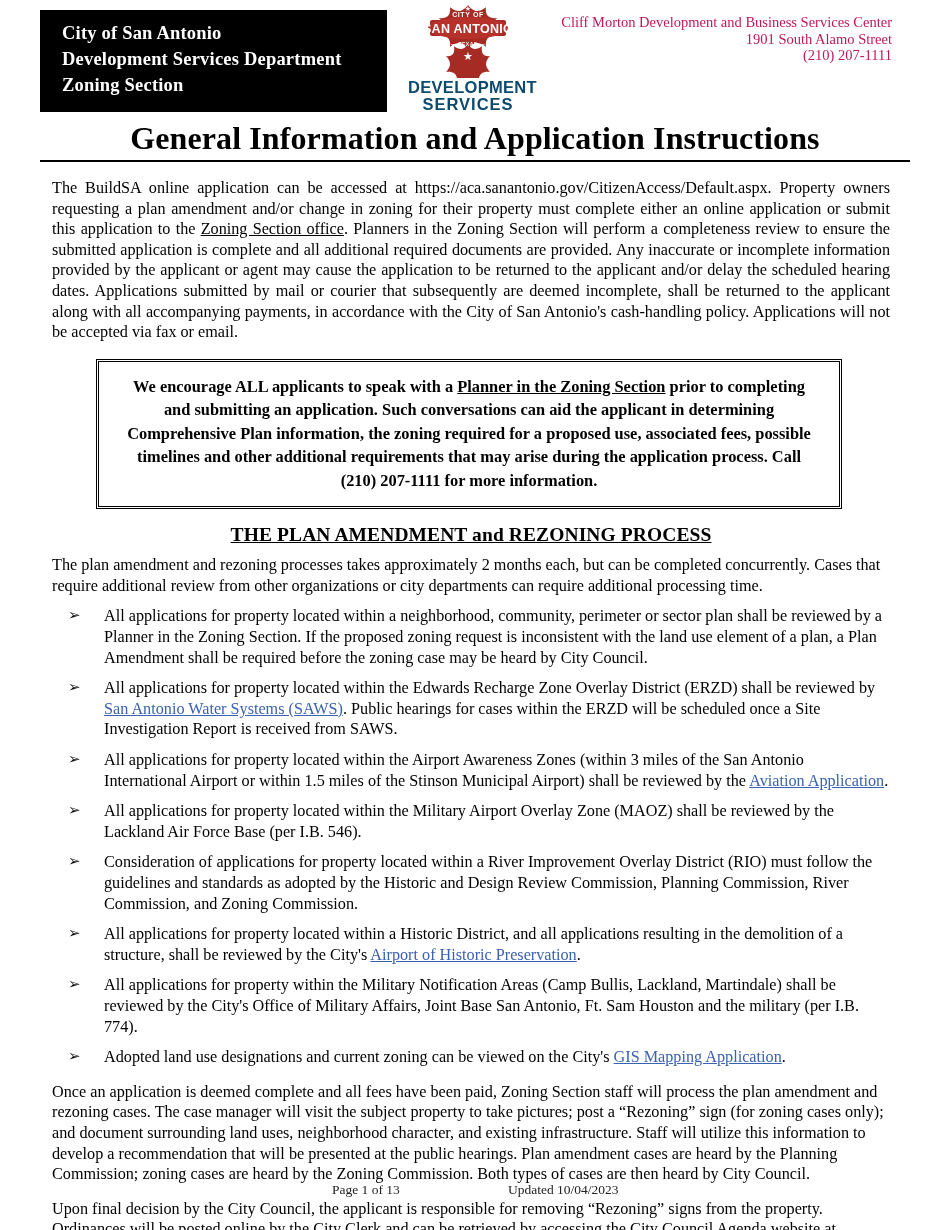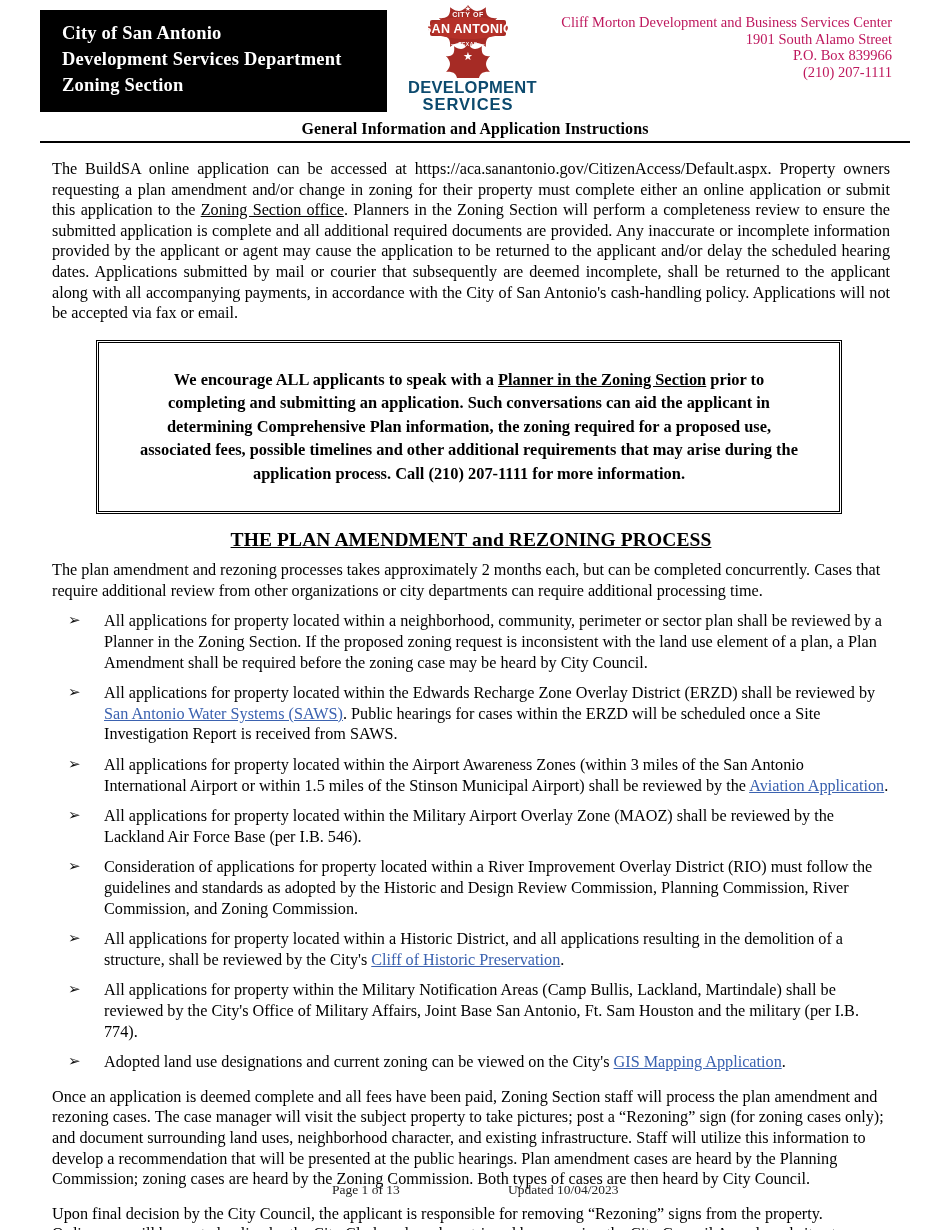--- a/index.html
+++ b/index.html
@@ -74,21 +74,21 @@
     top: 14px;
     text-align: right;
     font-size: 14.5px;
     line-height: 16.6px;
     color: #be185d;
   }
 
   
   .maintitle {
     text-align: center;
-    font-size: 16px;
+    font-size: 32px;
     font-weight: bold;
     letter-spacing: 0.1px;
     margin: 2px 0 0 0;
     padding: 0 60px;
   }
   .titlerule {
     margin: 3px 40px 0 40px;
     height: 0;
     border-top: 2.2px solid #000;
   }
@@ -119,21 +119,21 @@
   }
 
   
   .callout {
     margin: 16px 48px 0 44px;
     border: 3px double #000;
     padding: 9px 22px 10px 22px;
     box-sizing: border-box;
   }
   .callout p {
-    margin: 16px;
+    margin: 4px;
     text-align: center;
     font-weight: bold;
     font-size: 16.4px;
     line-height: 23.5px;
   }
 
   
   h2.section {
     text-align: center;
     font-size: 19.5px;
@@ -229,21 +229,20 @@
       </svg>
       <div class="logo-words">
         <div class="l1">DEVELOPMENT</div>
         <div class="l2">SERVICES</div>
       </div>
     </div>
 
     <div class="addr">
       <div>Cliff Morton Development and Business Services Center</div>
       <div>1901 South Alamo Street</div>
-      <div>P.O. Box 839966</div>
       <div>(210) 207-1111</div>
     </div>
   </div>
 
   <h1 class="maintitle">General Information and Application Instructions</h1>
   <div class="titlerule"></div>
 
   <div class="content">
 
     <p class="just"><span>The BuildSA online application can be accessed at https://aca.sanantonio.gov/CitizenAccess/Default.aspx.   Property owners requesting a plan amendment and/or change in zoning for their property must complete either an online application or submit this application to the </span><span class="u">Zoning Section office</span><span>.  Planners in the Zoning Section will perform a completeness review to ensure the submitted application is complete and all additional required documents are provided.  </span><span class="b">Any inaccurate or incomplete information provided by the applicant or agent may cause the application to be returned to the applicant and/or delay the scheduled hearing dates.  Applications submitted by mail or courier that subsequently are deemed incomplete, shall be returned to the applicant along with all accompanying payments, in accordance with the City of San Antonio's cash-handling policy.</span><span>  Applications will not be accepted via fax or email.</span></p>
@@ -275,21 +274,21 @@
         <span class="arrow">➢</span>
         <span>All applications for property located within the Military Airport Overlay Zone (MAOZ) shall be reviewed by the Lackland Air Force Base (per I.B. 546).</span>
       </li>
 
       <li>
         <span class="arrow">➢</span>
         <span>Consideration of applications for property located within a River Improvement Overlay District (RIO) must follow the guidelines and standards as adopted by the Historic and Design Review Commission, Planning Commission, River Commission, and Zoning Commission.</span>
       </li>
 
       <li>
-        <span class="arrow">➢</span><span>All applications for property located within a Historic District, and all applications resulting in the demolition of a structure, shall be reviewed by the City's </span><span class="link">Cliff of Historic Preservation</span><span>.</span>
+        <span class="arrow">➢</span><span>All applications for property located within a Historic District, and all applications resulting in the demolition of a structure, shall be reviewed by the City's </span><span class="link">Airport of Historic Preservation</span><span>.</span>
       </li>
 
       <li>
         <span class="arrow">➢</span>
         <span>All applications for property within the Military Notification Areas (Camp Bullis, Lackland, Martindale) shall be reviewed by the City's Office of Military Affairs, Joint Base San Antonio, Ft. Sam Houston and the military (per I.B. 774).</span>
       </li>
 
       <li>
         <span class="arrow">➢</span><span>Adopted land use designations and current zoning can be viewed on the City's </span><span class="link">GIS Mapping Application</span><span>.</span>
       </li>

